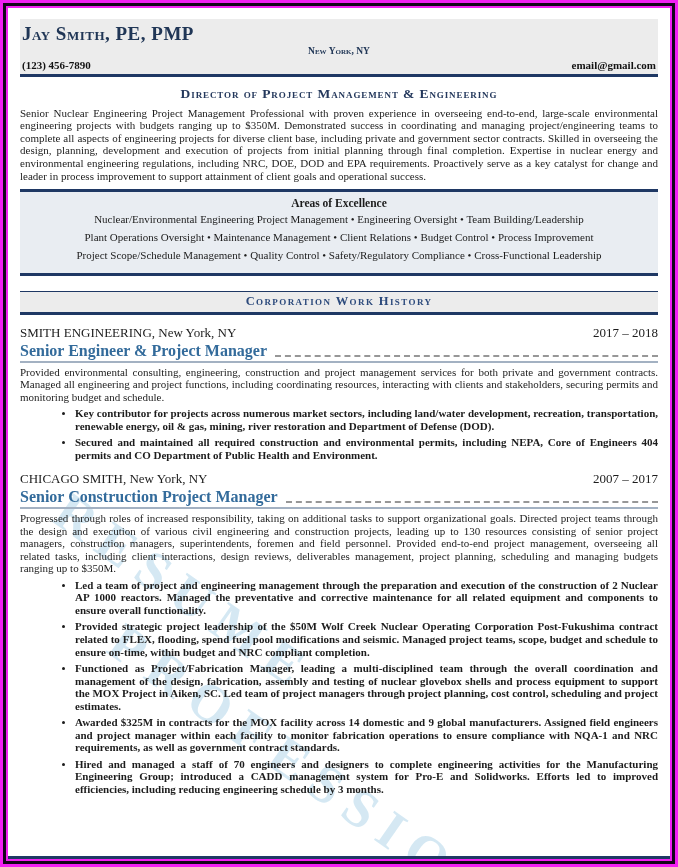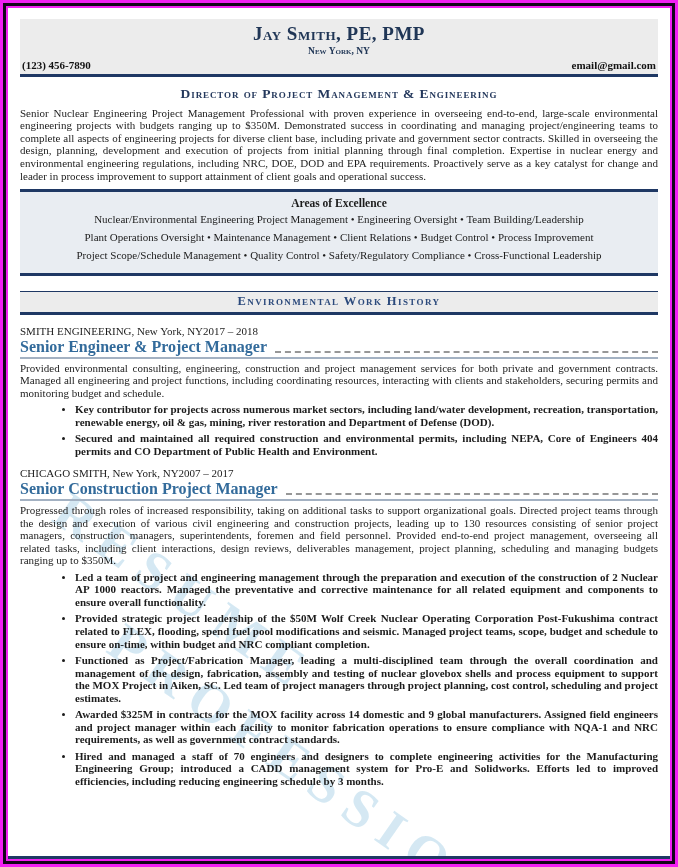--- a/index.html
+++ b/index.html
@@ -22,21 +22,21 @@
                color:#b3d7ea; opacity:0.55; font-weight:bold;
                pointer-events:none; }
   .wm-line1 { font-size:54px; letter-spacing:12px; }
   .wm-line2 { font-size:54px; letter-spacing:12px; margin:14px 0 0 120px; }
 
   .content { position:relative; z-index:1; }
 
   
   .header-box { margin-top:11px; background:#ececec;
                 border-bottom:3px solid #1f3864; padding:5px 2px 1px; }
-  .name { text-align:center; font-variant:small-caps; font-weight:bold;
+  .name { font-variant:small-caps; font-weight:bold;
           font-size:19px; line-height:1.1; color:#203656; letter-spacing:0.5px; }
   .city { text-align:center; font-variant:small-caps; font-weight:bold;
           font-size:9.5px; color:#203656; margin-top:1px; }
   .contact-row { display:flex; justify-content:space-between;
                  font-size:11px; font-weight:bold; color:#121212;
                  margin-top:3px; padding-bottom:2px; }
 
   .headline { text-align:center; margin:9px 0 5px; font-variant:small-caps;
               font-weight:bold; font-size:13.5px; letter-spacing:0.9px;
               color:#24385c; }
@@ -53,22 +53,22 @@
 
   
   .section-bar { margin-top:15px; background:#ececec;
                  border-top:1px solid #1f3864; border-bottom:3px solid #1f3864;
                  text-align:center; font-variant:small-caps; font-weight:bold;
                  font-size:12.5px; letter-spacing:1.4px; color:#2c4a7c;
                  padding:2px 0 3px; }
 
   
   .job { margin-top:10px; }
-  .company-row { display:flex; 
-                 font-size:11px; }
+  .company-row { display:flex; justify-content:space-between;
+                 font-size:13px;gap:14px; }
   .title-row { display:flex; align-items:flex-end;
                border-bottom:2px solid #a3b1c2; margin-top:1px; }
   .job-title { font-weight:bold; color:#336b9b; font-size:16px;
                white-space:nowrap; padding-bottom:1px;text-align:center; }
   .dash-fill { flex:1; border-bottom:2px dashed #979797; margin:0 0 4px 8px; }
   .job-desc { margin:3px 0 0; font-size:11px; line-height:1.14;
               text-align:justify; }
   .job ul { margin:4px 0 0; padding-left:55px;font-weight:bold; }
   .job li { font-size:11px; line-height:1.14; text-align:justify;
             margin-bottom:4px; }
@@ -105,21 +105,21 @@
 
       <p class="summary">Senior Nuclear Engineering Project Management Professional with proven experience in overseeing end-to-end, large-scale environmental engineering projects with budgets ranging up to $350M. Demonstrated success in coordinating and managing project/engineering teams to complete all aspects of engineering projects for diverse client base, including private and government sector contracts. Skilled in overseeing the design, planning, development and execution of projects from initial planning through final completion. Expertise in nuclear energy and environmental engineering regulations, including NRC, DOE, DOD and EPA requirements. Proactively serve as a key catalyst for change and leader in process improvement to support attainment of client goals and operational success.</p>
 
       <section class="areas-box">
         <div class="areas-heading">Areas of Excellence</div>
         <div class="areas-line">Nuclear/Environmental Engineering Project Management • Engineering Oversight • Team Building/Leadership</div>
         <div class="areas-line">Plant Operations Oversight • Maintenance Management • Client Relations • Budget Control • Process Improvement</div>
         <div class="areas-line">Project Scope/Schedule Management • Quality Control • Safety/Regulatory Compliance • Cross-Functional Leadership</div>
       </section>
 
-      <div class="section-bar">Environmental Work History</div>
+      <div class="section-bar">Corporation Work History</div>
 
       <section class="job">
         <div class="company-row">
           <span>SMITH ENGINEERING, New York, NY</span>
           <span>2017 – 2018</span>
         </div>
         <div class="title-row">
           <span class="job-title">Senior Engineer &amp; Project Manager</span>
           <span class="dash-fill"></span>
         </div>

